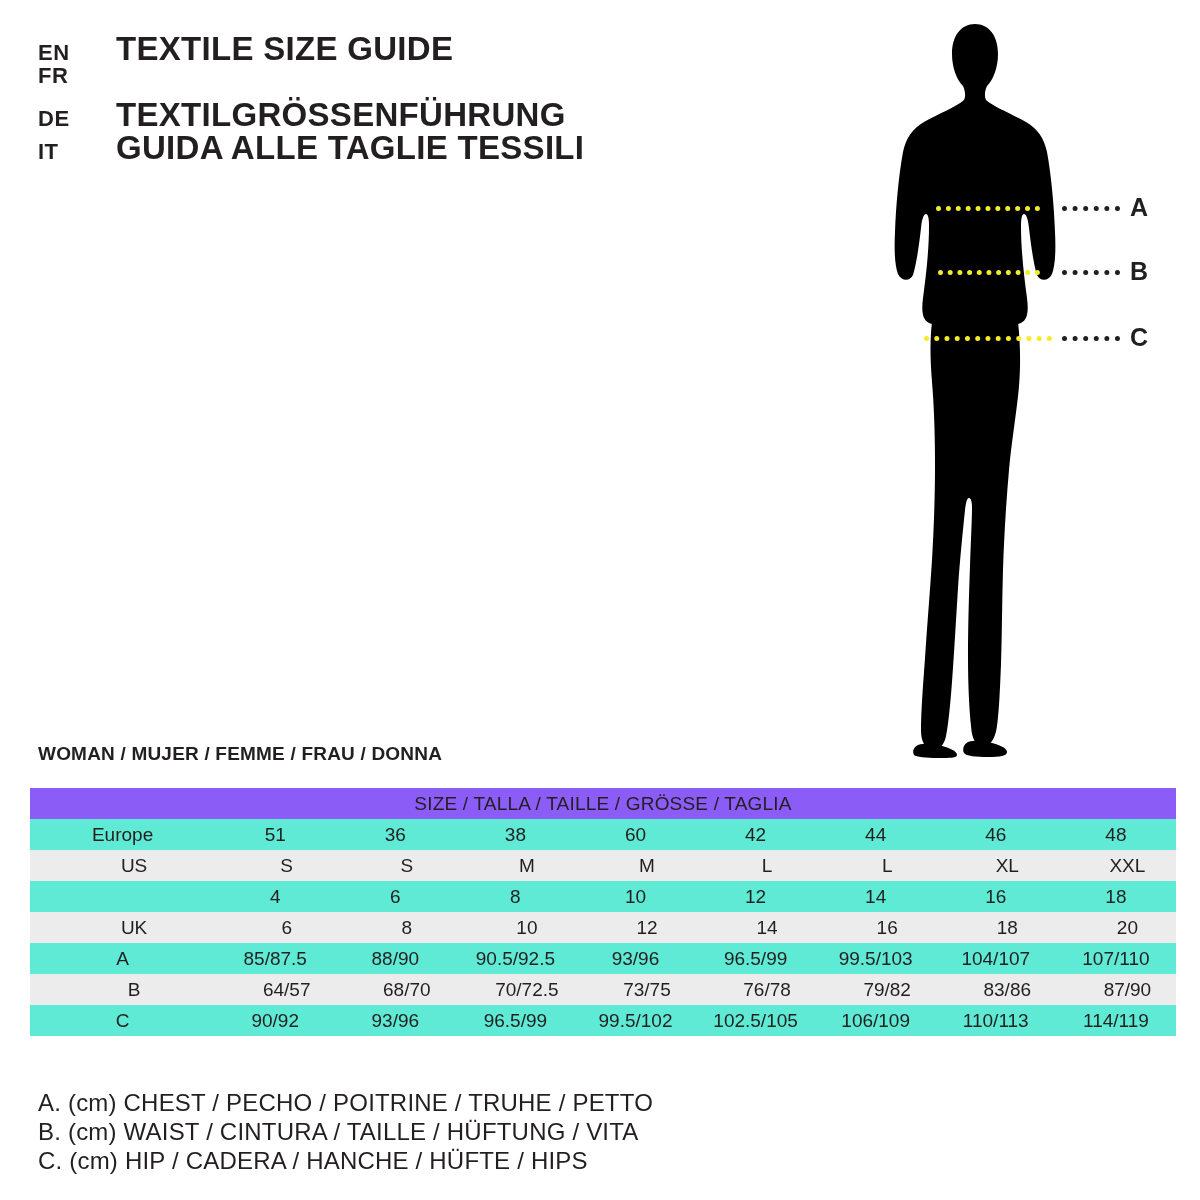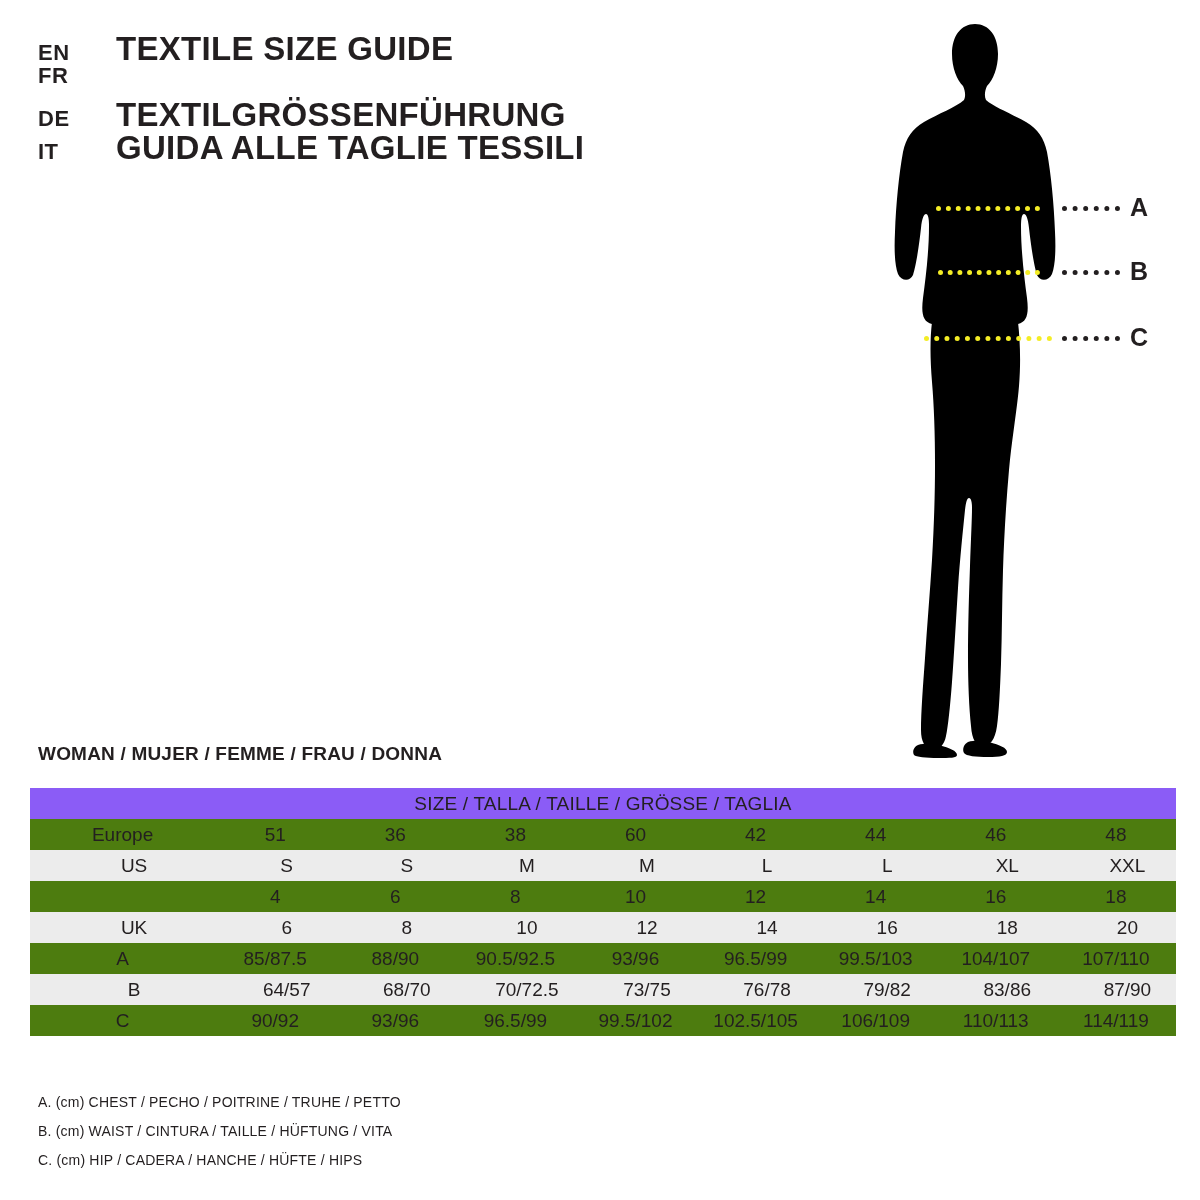--- a/index.html
+++ b/index.html
@@ -108,35 +108,35 @@
     text-align: left;
     font-weight: bold;
     padding-left: 9px;
     letter-spacing: 0.2px;
   }
   tr.alt td {
     background: #ececec;
     padding-left: 23px;
   }
   tr.plain td {
-    background: #4d7c0f;
+    background: #5eead4;
   }
   td.rowlabel {
     text-align: left;
     padding-left: 9px;
   }
   col.c0 { width: 185px; }
   col.cx { width: 120px; }
 
   
   .footnotes {
     position: absolute;
     left: 38px;
     top: 1088px;
-    font-size: 14px;
+    font-size: 24px;
   }
   .footnote {
     height: 29px;
     line-height: 29px;
     letter-spacing: 0.2px;
   }
 </style>
 </head>
 <body>
 

